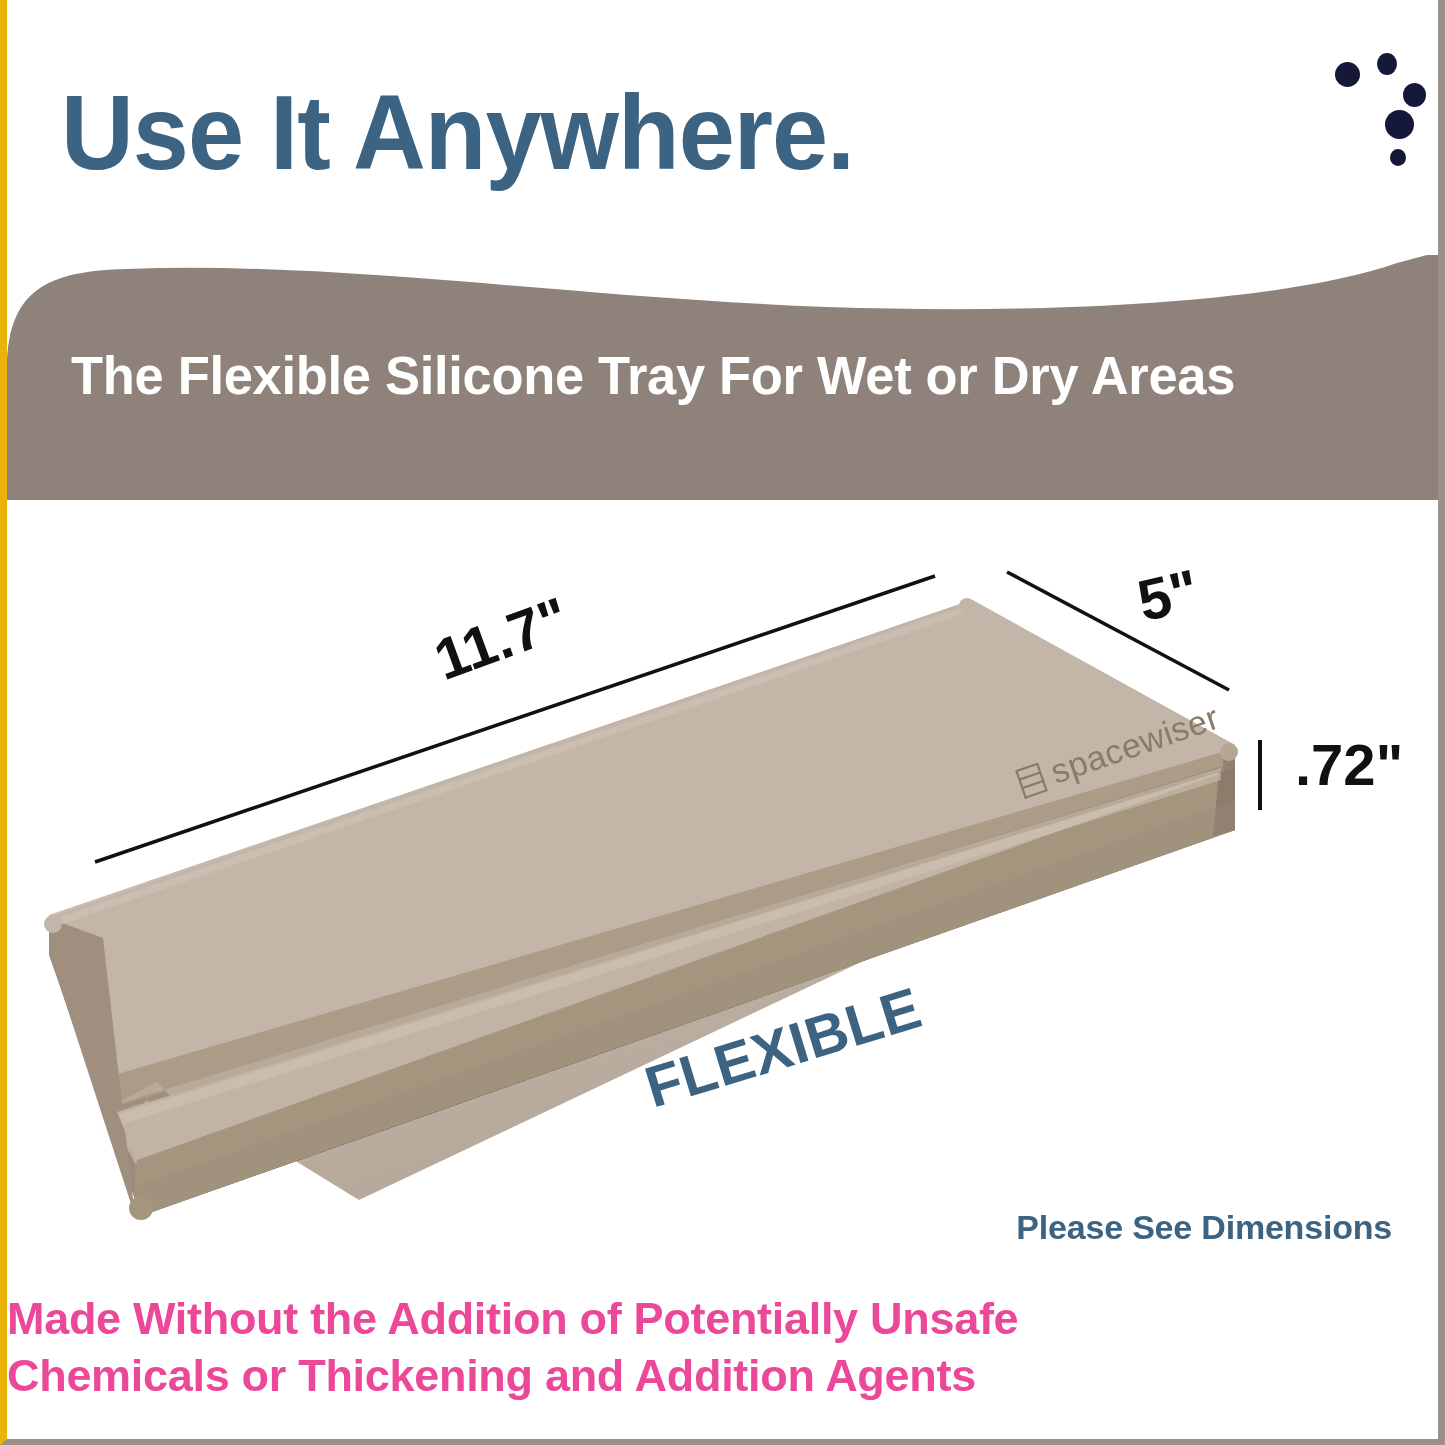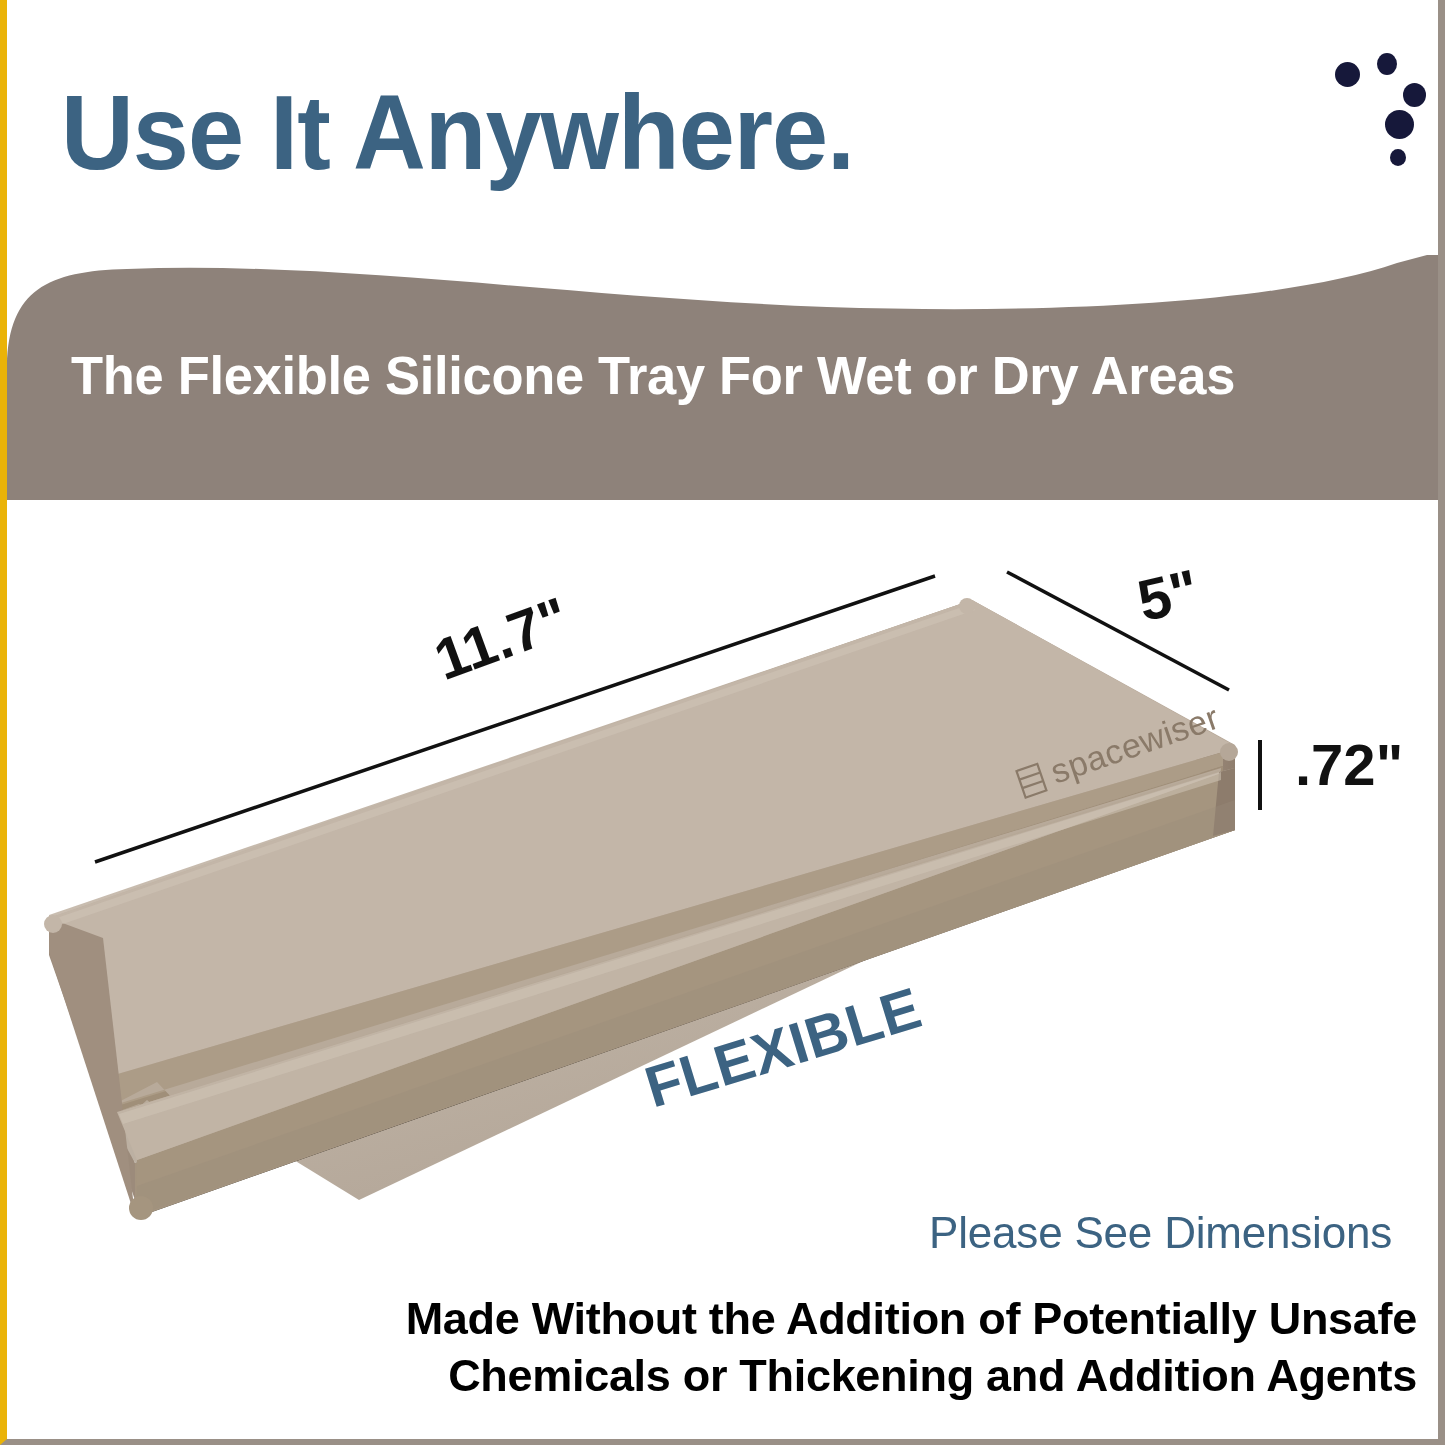--- a/index.html
+++ b/index.html
@@ -110,34 +110,34 @@
     transform-origin:left center;
     white-space:nowrap;
   }
 
   
   #see-dimensions{
     position:absolute;
     left:0; top:1208px;
     width:1385px;
     text-align:right;
-    font-size:44px;
-    font-weight:normal;
+    font-size:34px;
+    font-weight:bold;
     color:#3c6382;
     white-space:nowrap;
     letter-spacing:-0.2px;
   }
   #disclaimer{
     position:absolute;
     left:0; top:1290px;
     width:1410px;
-    text-align:right;
+    text-align:left;
     font-size:45px;
     font-weight:bold;
-    color:#000000;
+    color:#ec4899;
     line-height:1.27;
     letter-spacing:-0.3px;
   }
   #disclaimer div{ white-space:nowrap; }
 </style>
 </head>
 <body>
 
 <div id="canvas">
 

